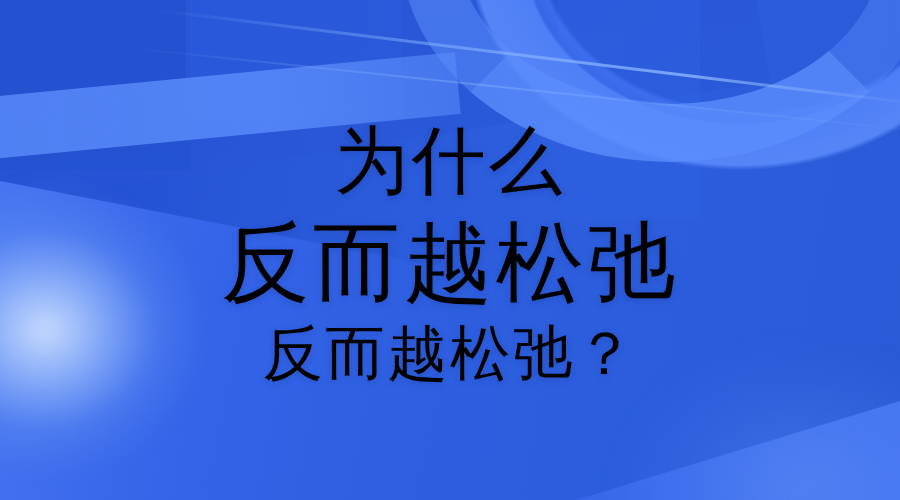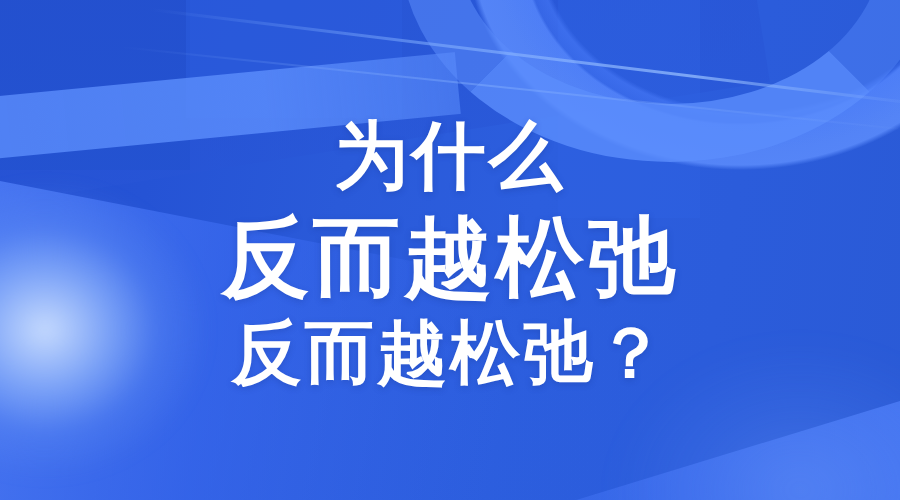--- a/index.html
+++ b/index.html
@@ -215,40 +215,40 @@
     inset: 0;
     display: flex;
     flex-direction: column;
     align-items: center;
     justify-content: center;
     padding-top: 6px;
     box-sizing: border-box;
   }
 
   .headline-line {
-    color: #ffffff;
+    color: #000000;
     font-family: "DejaVu Sans", "Liberation Sans", sans-serif;
-    font-weight: 700;
+    font-weight: 400;
     letter-spacing: 0.04em;
     line-height: 1.0;
     white-space: nowrap;
     text-shadow: 0 2px 6px rgba(20,50,140,0.28);
     -webkit-font-smoothing: antialiased;
   }
 
   .line-1 {
     font-size: 74px;
     margin-bottom: 22px;
   }
   .line-2 {
     font-size: 88px;
     margin-bottom: 16px;
   }
   .line-3 {
-    font-size: 70px;
+    font-size: 60px;
   }
 </style>
 </head>
 <body>
 
 <div id="poster">
 
   <div class="bg-layer bg-base"></div>
   <div class="wedge-top"></div>
   <div class="panel-dark-left"></div>

